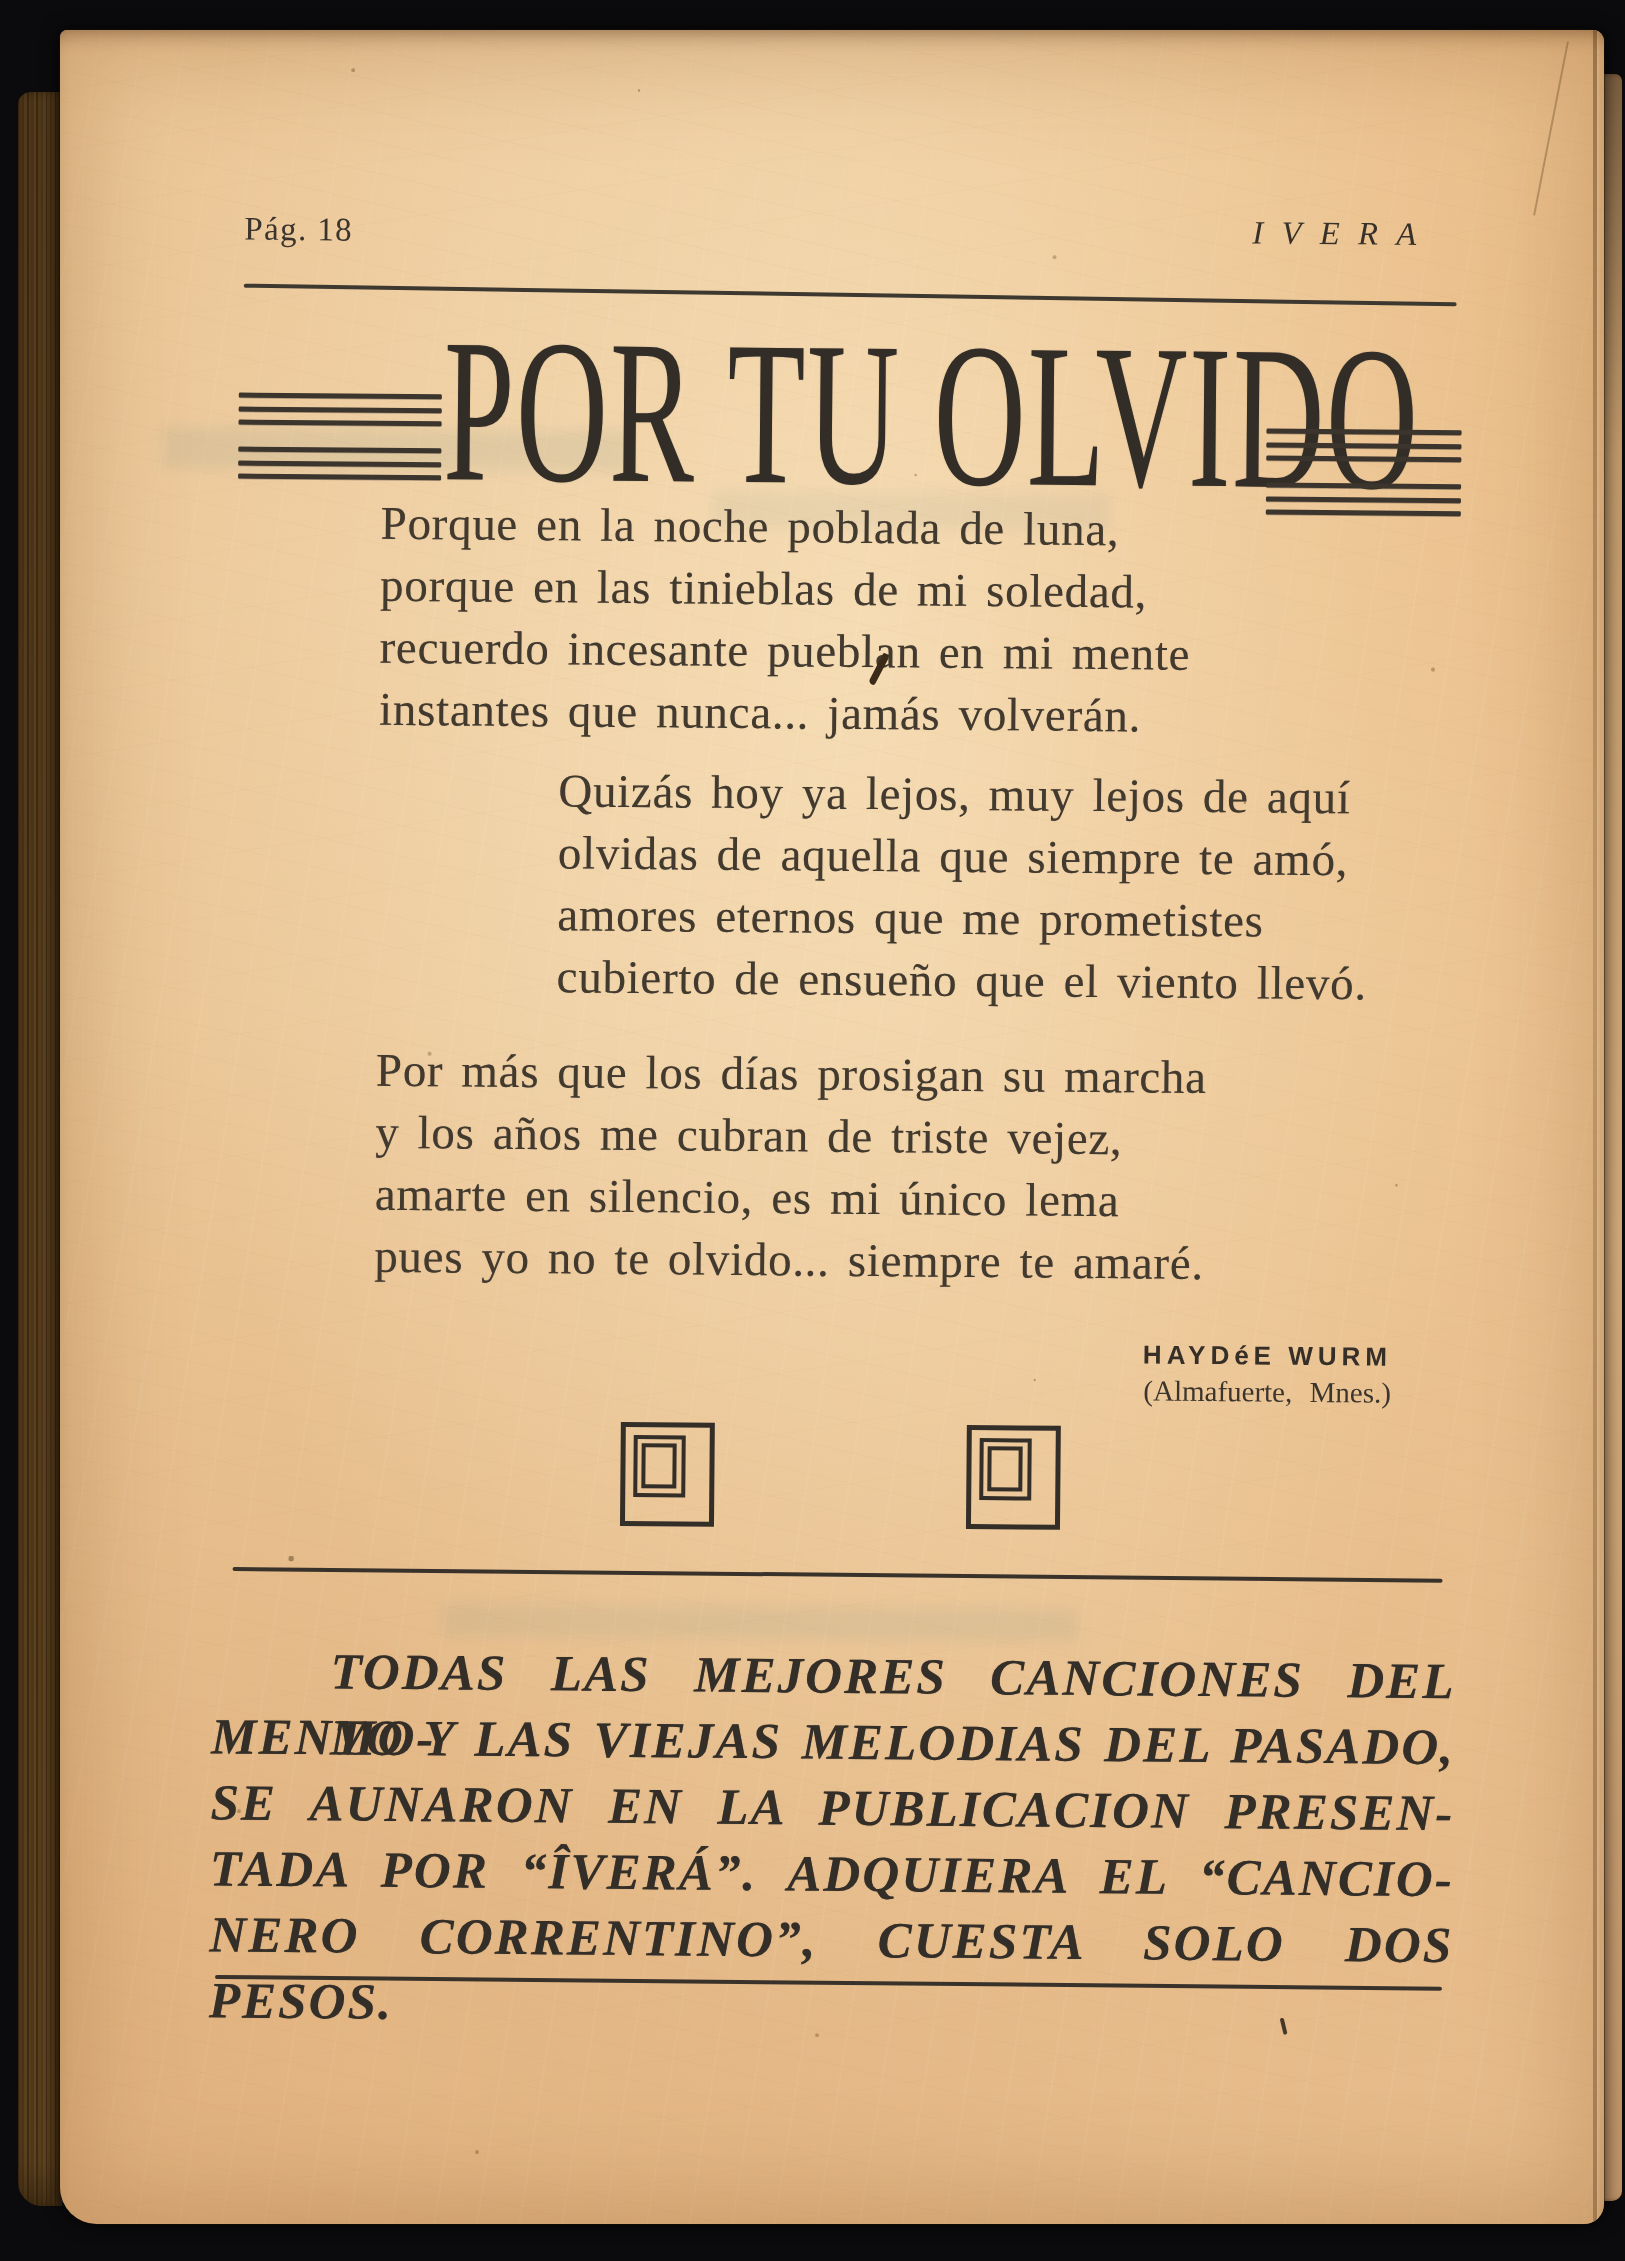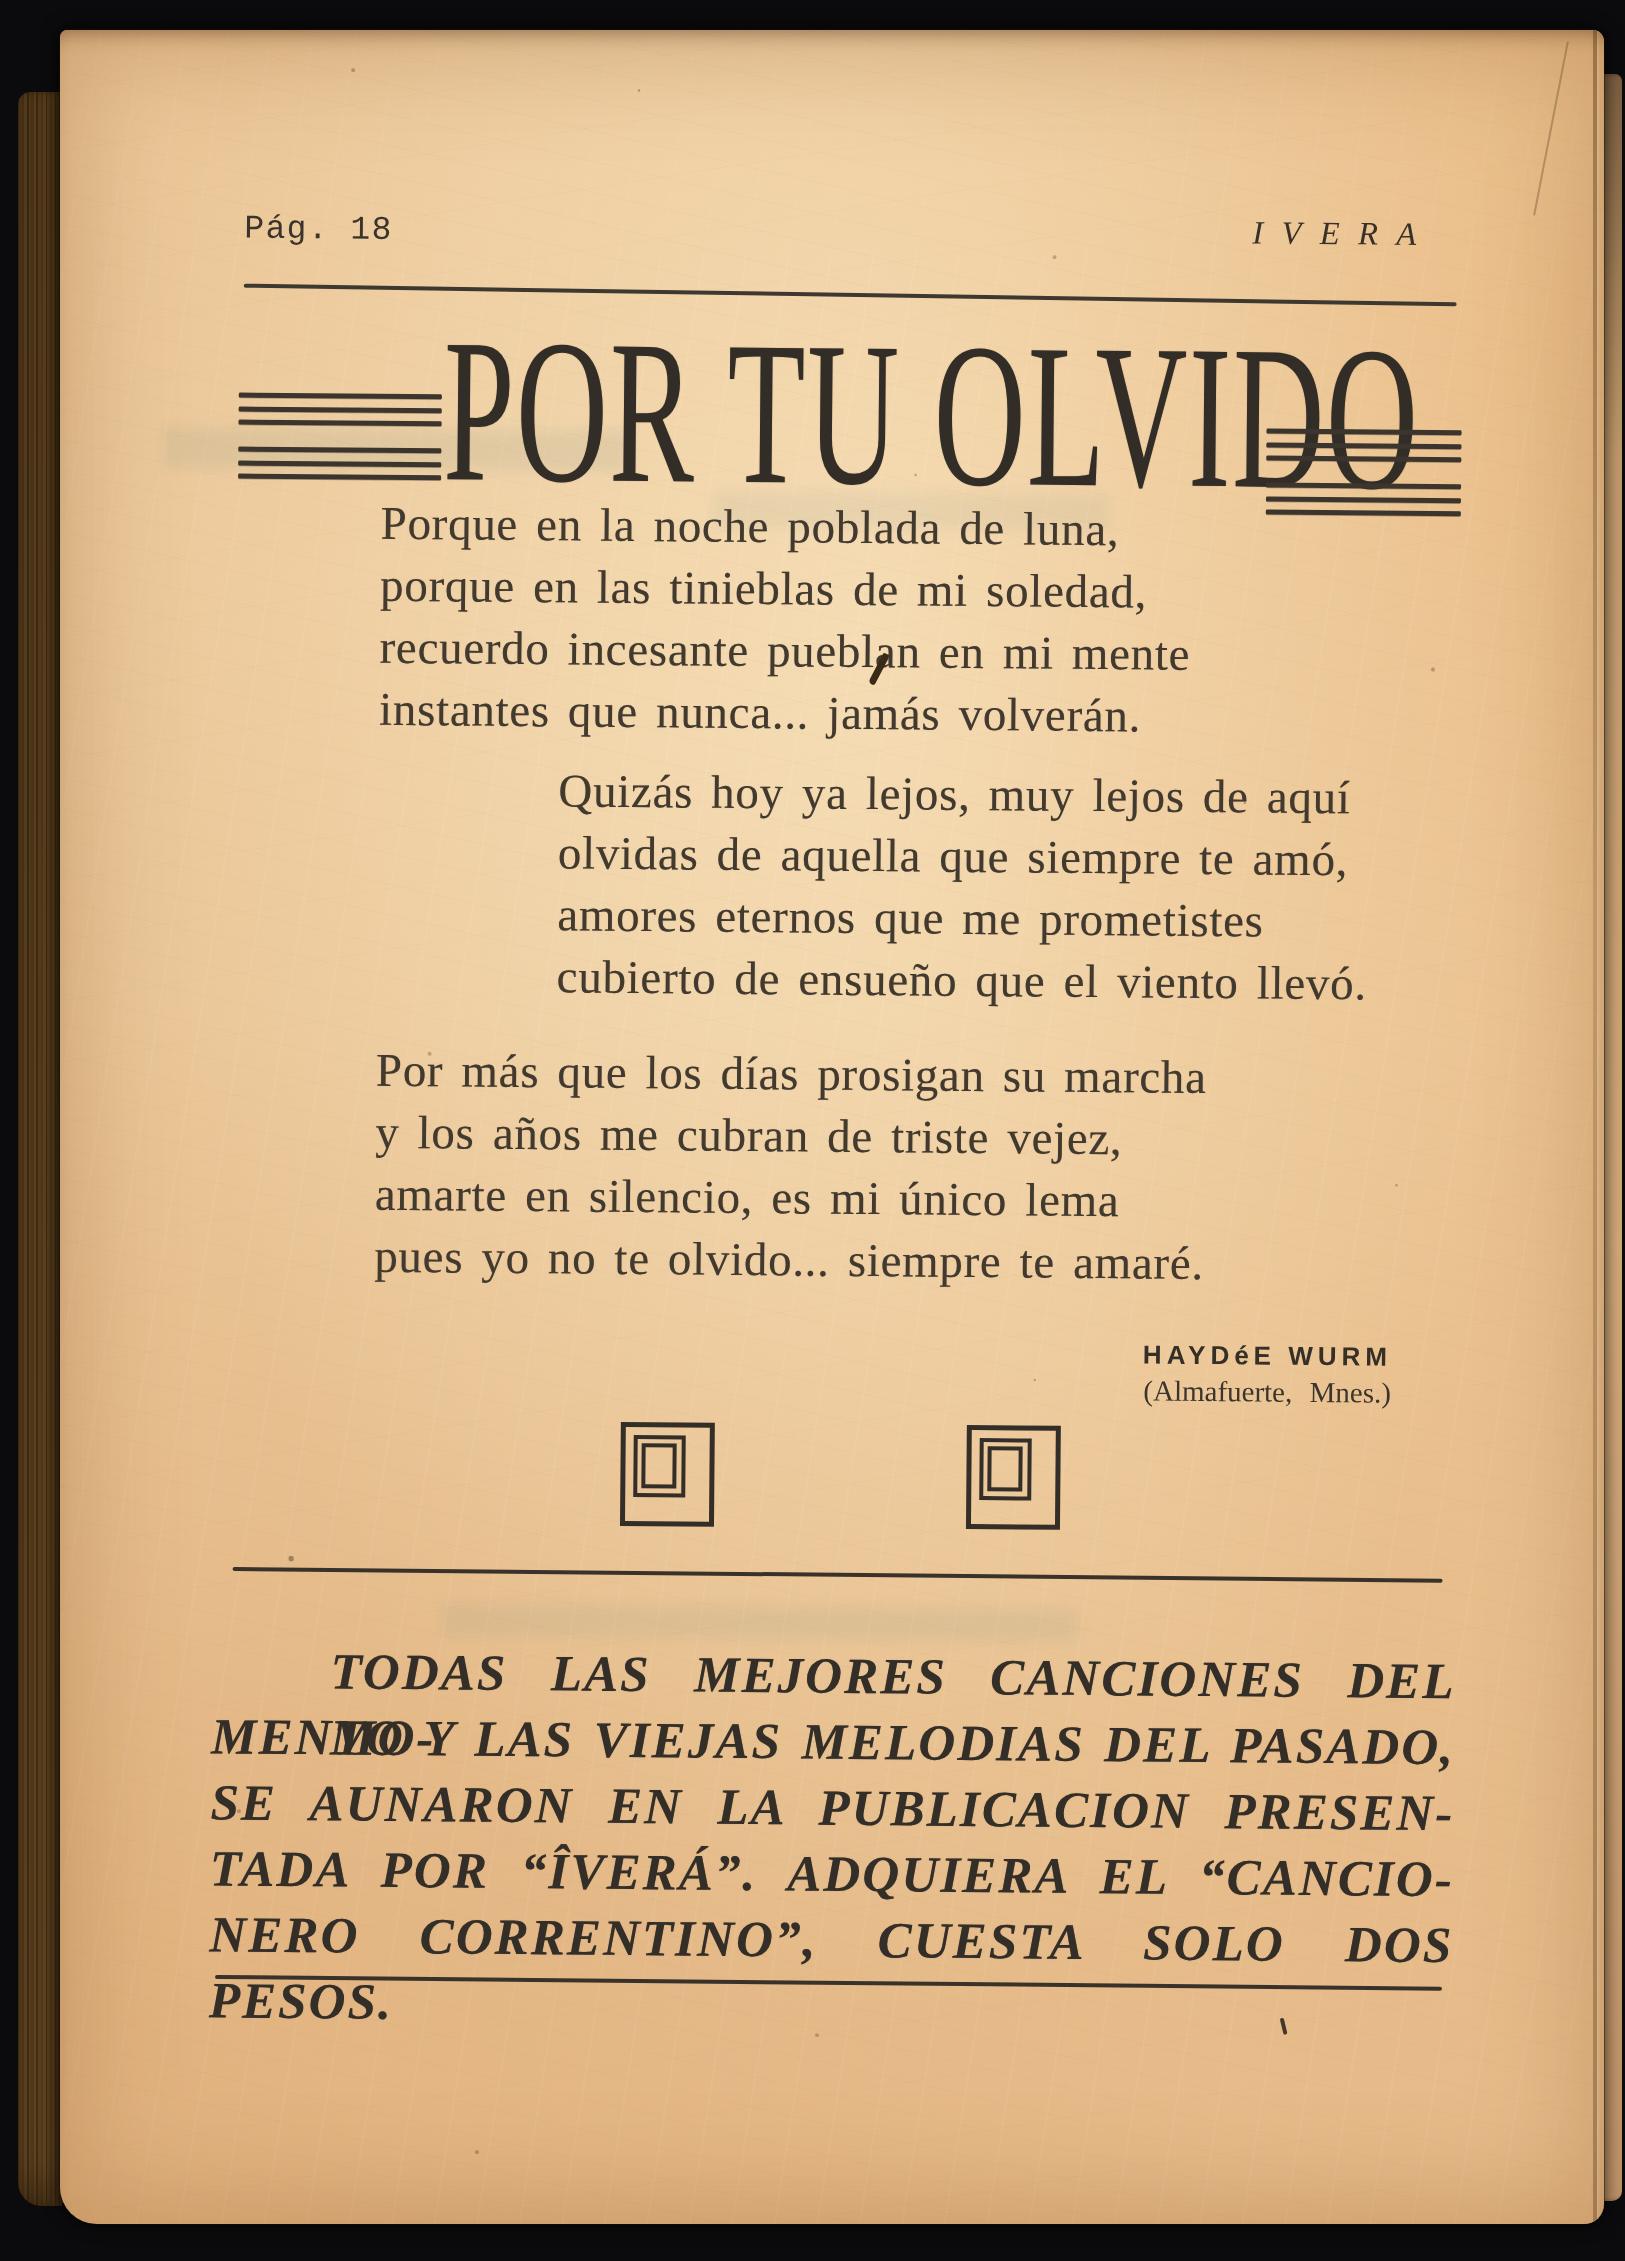--- a/index.html
+++ b/index.html
@@ -43,21 +43,21 @@
       repeating-linear-gradient(99deg,transparent 0 40px,rgba(255,255,255,.07) 40px 42px),
       repeating-linear-gradient(171deg,transparent 0 59px,rgba(150,100,55,.05) 59px 60px);
   }
   .page::after{ 
     content:"";position:absolute;inset:0;pointer-events:none;border-radius:inherit;
     box-shadow:inset 0 0 106px 20px rgba(140,85,35,.30), inset 0 14px 20px -12.7px rgba(60,30,10,.55);
   }
 
   .tilt{position:absolute;inset:0;transform:rotate(0.5deg);transform-origin:0 0;}
 
-  .ink{color:#3a332b;font-family:Liberation Mono, monospace;}
+  .ink{color:#3a332b;}
   
   .pg-label{position:absolute;left:186px;top:179px;font-size:33px;letter-spacing:1.4px;color:#3a342c;}
   .pub-name{position:absolute;left:1194px;top:174px;width:212px;font-size:32.5px;font-style:italic;
     letter-spacing:18.4px;color:#37312a;}
   .header-rule{position:absolute;left:186px;top:252px;width:1213px;height:3.5px;background:#3d3830;
     transform:rotate(0.38deg);transform-origin:left center;border-radius:2.1px;}
 
   
   .orn{position:absolute;}
   .orn-left{left:182px;top:361px;width:203px;}

